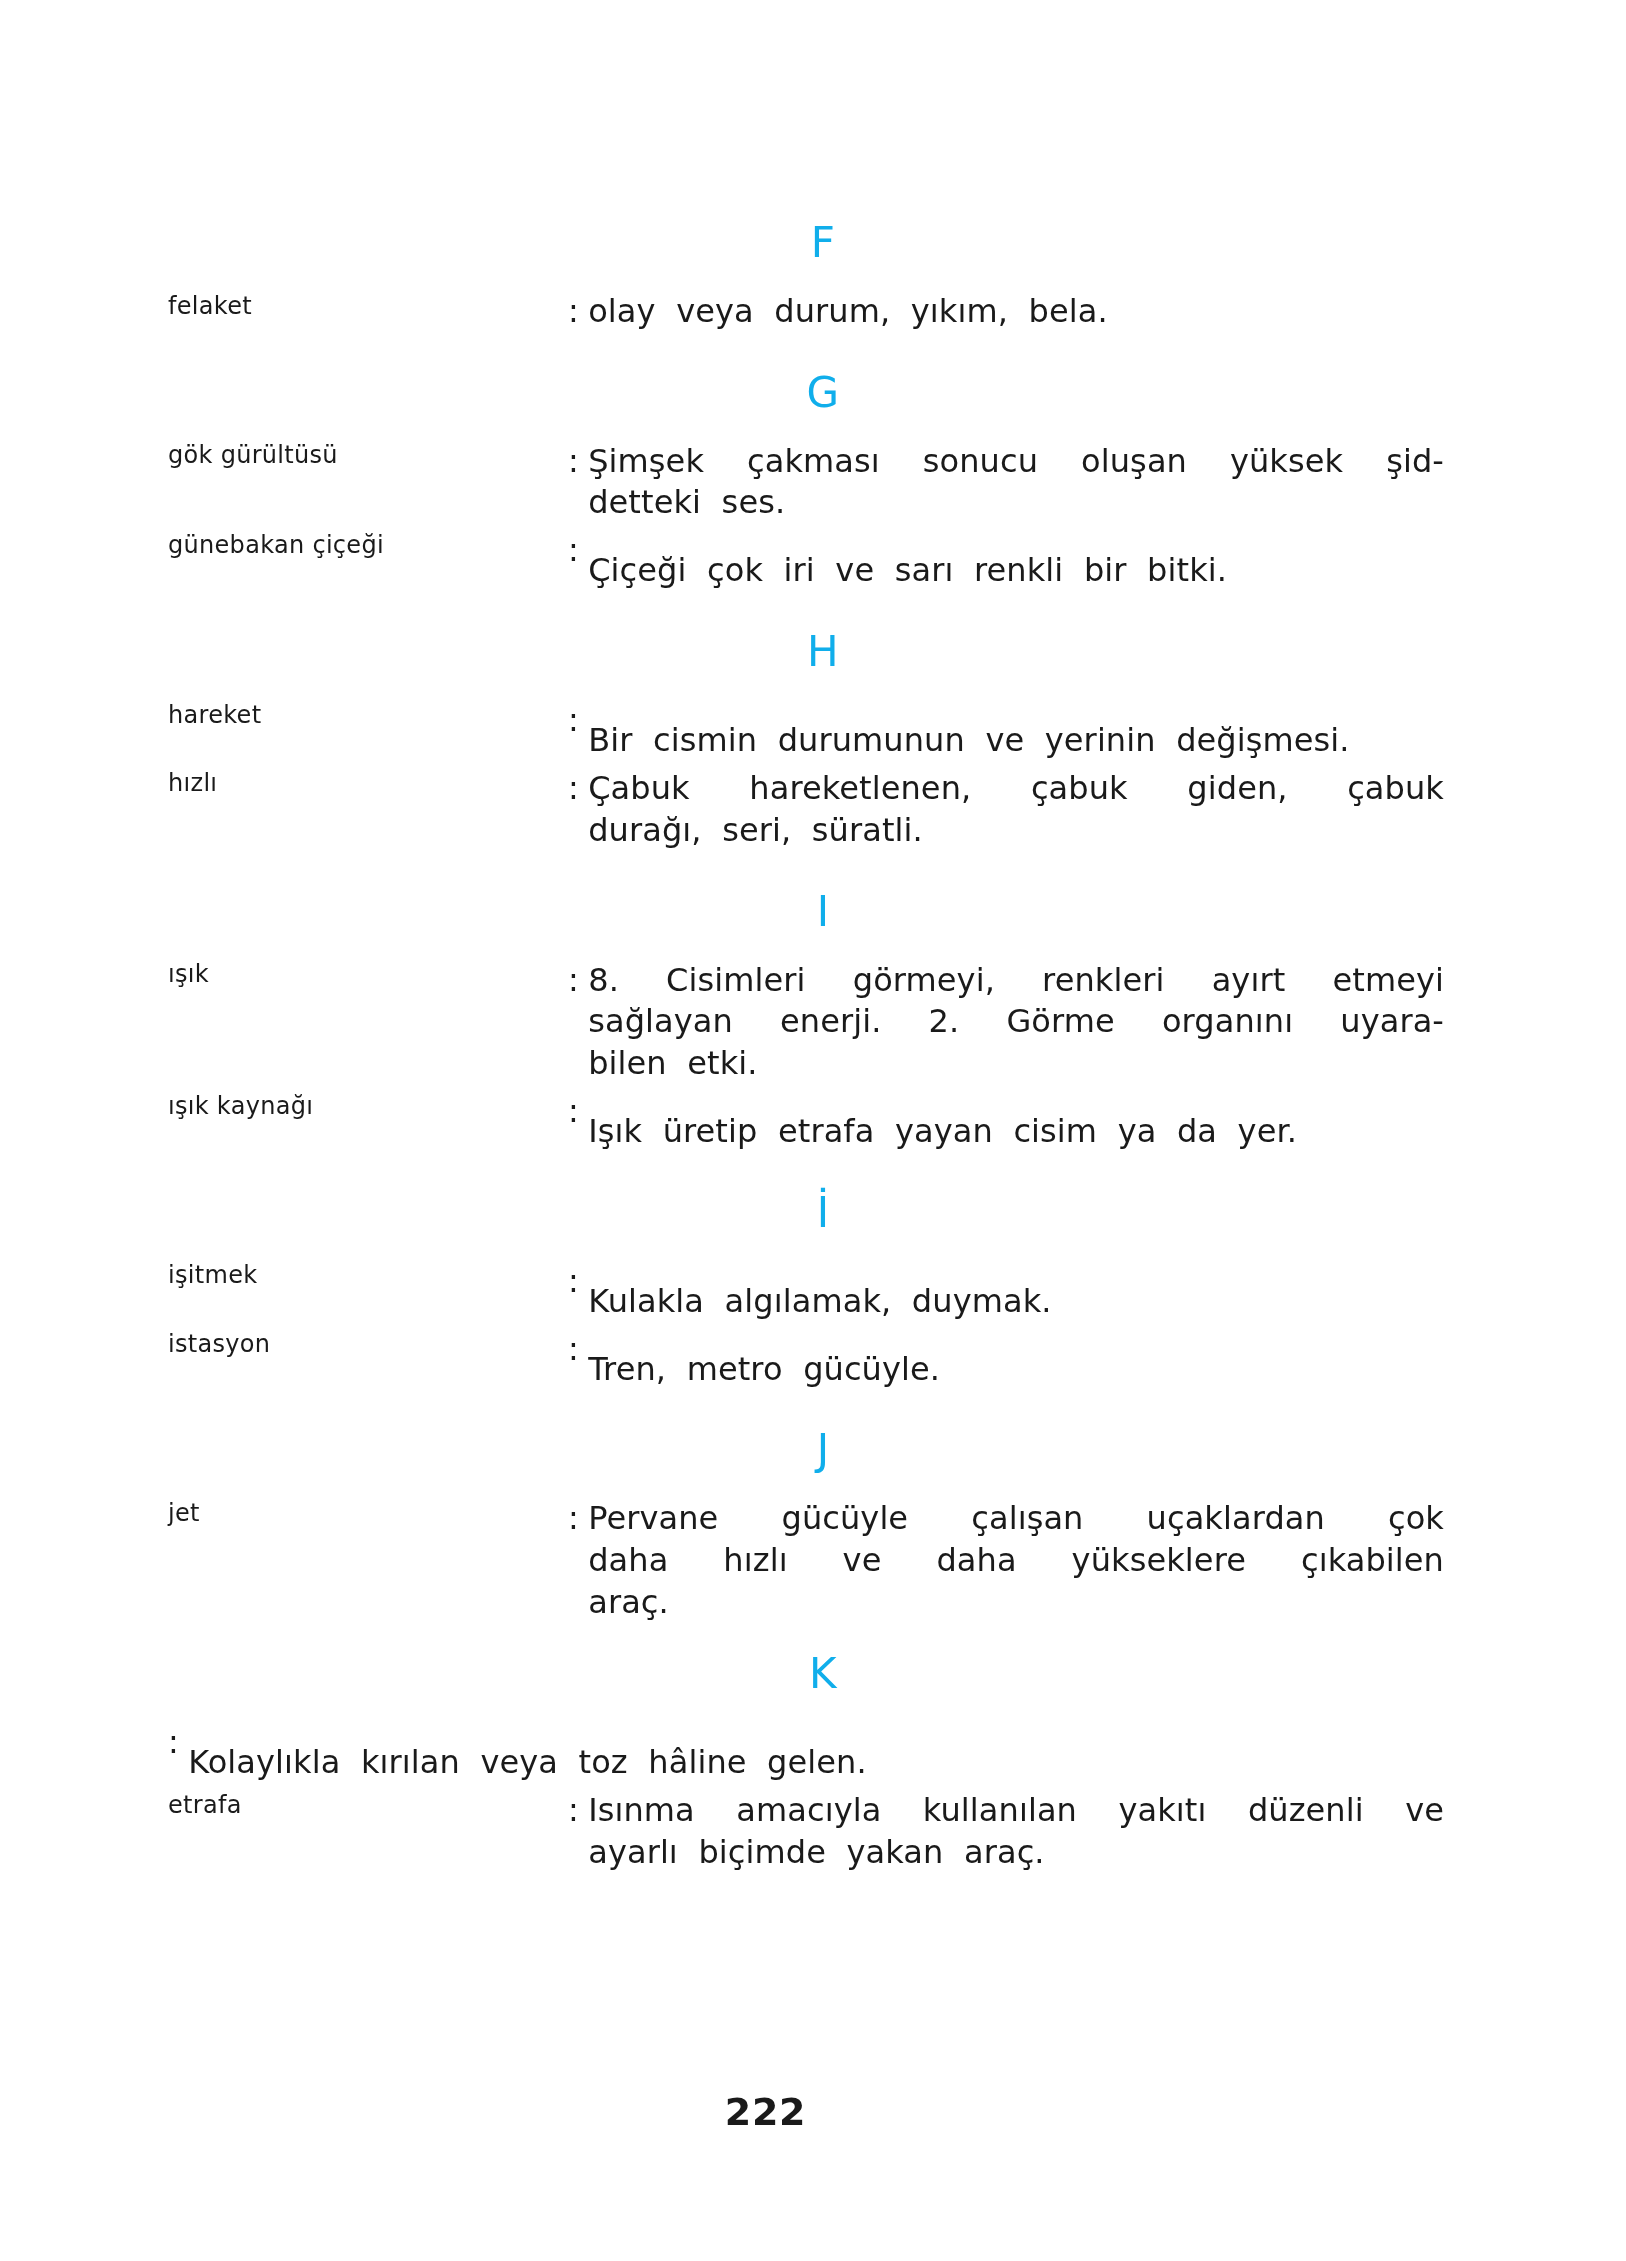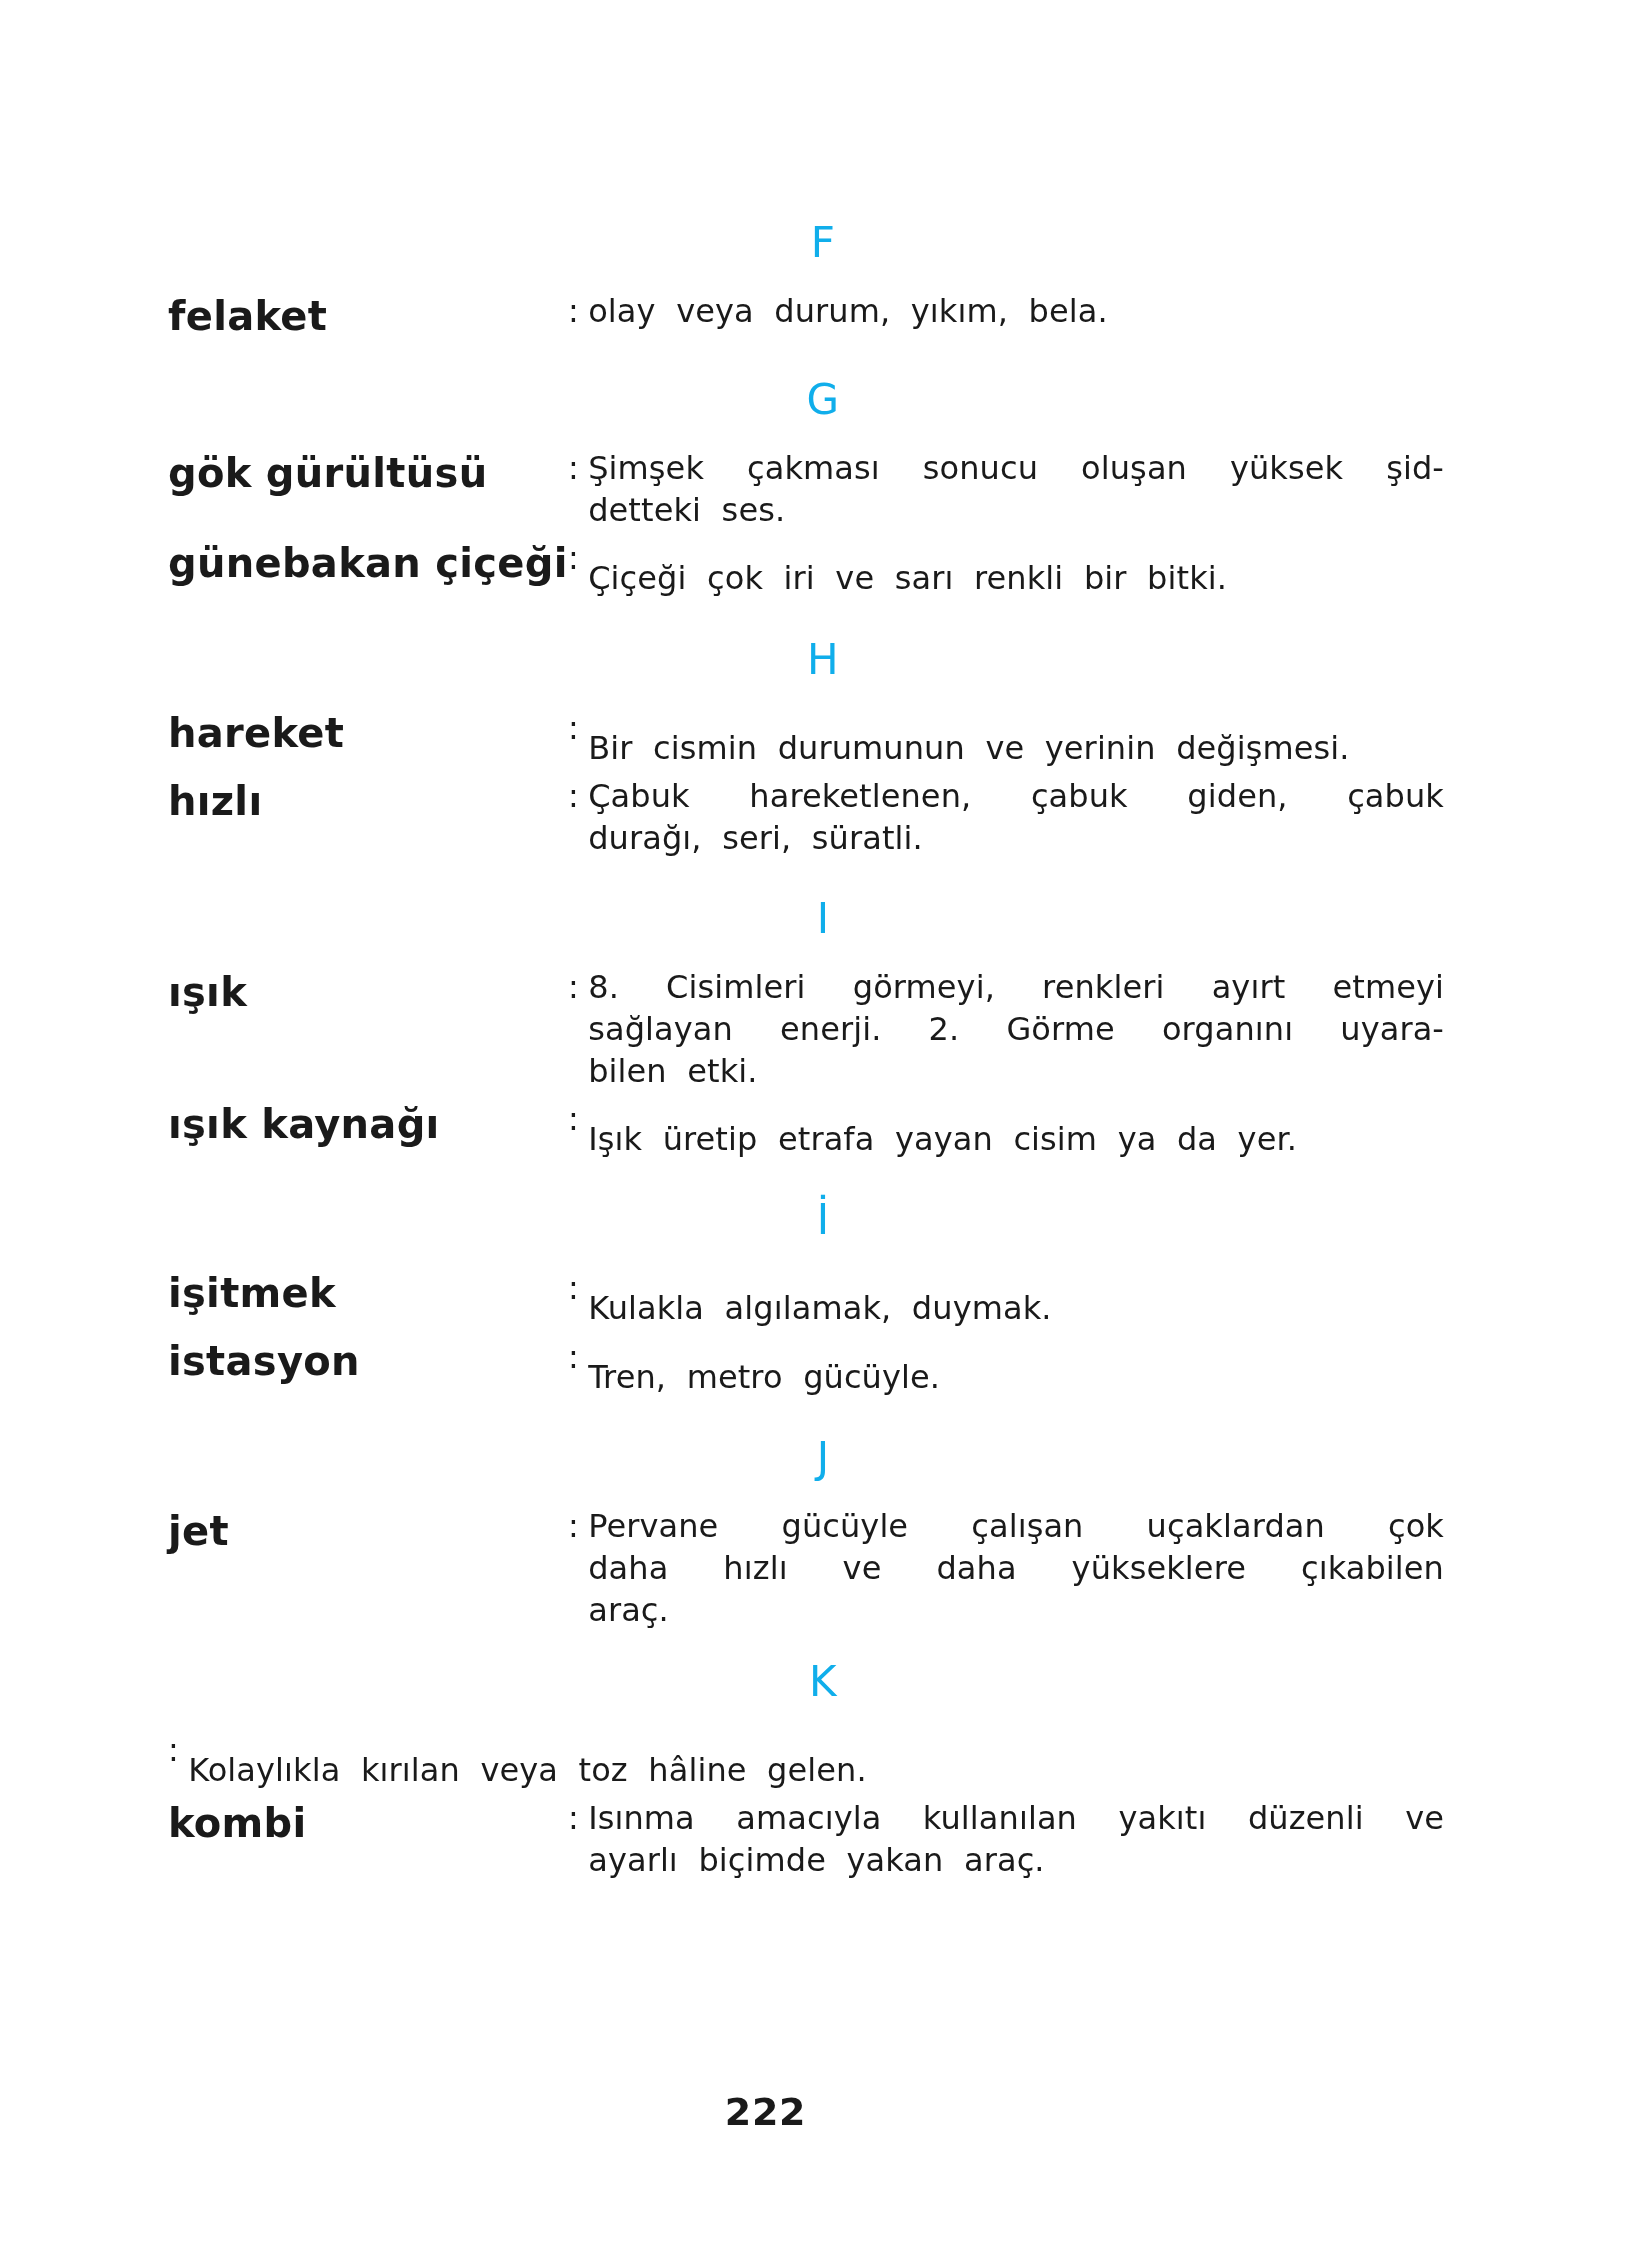--- a/index.html
+++ b/index.html
@@ -51,22 +51,22 @@
     display: flex;
     align-items: flex-start;
     margin-top: 27px;
   }
 
   .entry.tight { margin-top: 6.7px; }
 
   .headword {
     flex: 0 0 400px;
     width: 400px;
-    font-size: 40px;
-    font-weight: 700;
+    font-size: 24px;
+    font-weight: 400;
     line-height: 1.22;
     letter-spacing: 0.3px;
     white-space: nowrap;
     padding-top: 0.7px;
   }
 
   .defn-wrap {
     flex: 1 1 auto;
     display: flex;
     align-items: flex-start;
@@ -238,21 +238,21 @@
     <div class="section-letter sl-gap-small">K</div>
     <div class="entry">
       <div class="defn-wrap">
         <span class="colon">:</span>
         <div class="defn">
           <span class="dline single">Kolaylıkla  kırılan  veya  toz  hâline  gelen.</span>
         </div>
       </div>
     </div>
     <div class="entry tight">
-      <div class="headword">kombi</div>
+      <div class="headword">etrafa</div>
       <div class="defn-wrap">
         <span class="colon">:</span>
         <div class="defn">
           <span class="dline">Isınma  amacıyla  kullanılan  yakıtı  düzenli  ve</span>
           <span class="dline last">ayarlı  biçimde  yakan  araç.</span>
         </div>
       </div>
     </div>
 
   </div>

